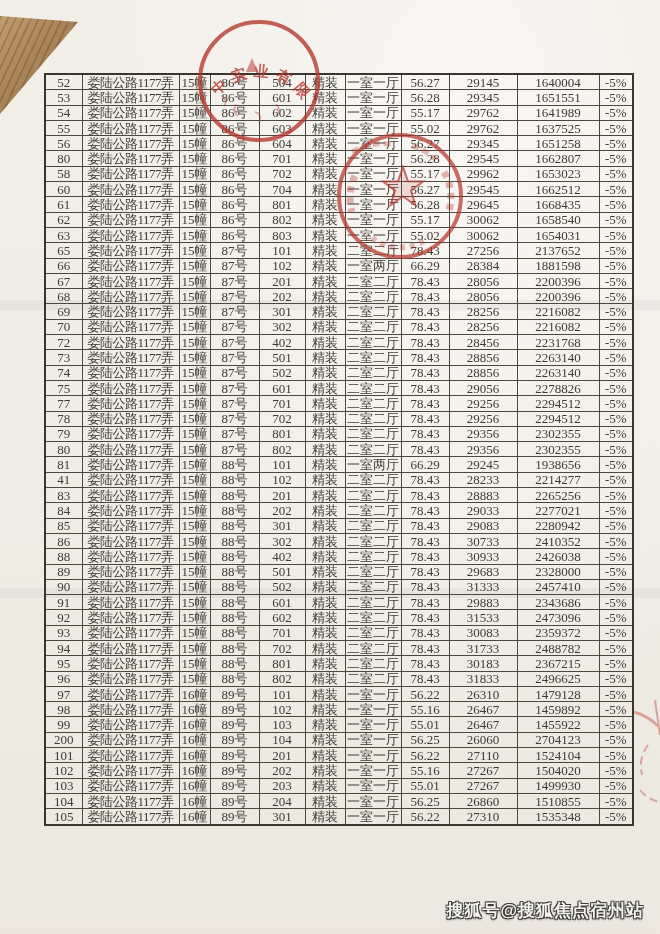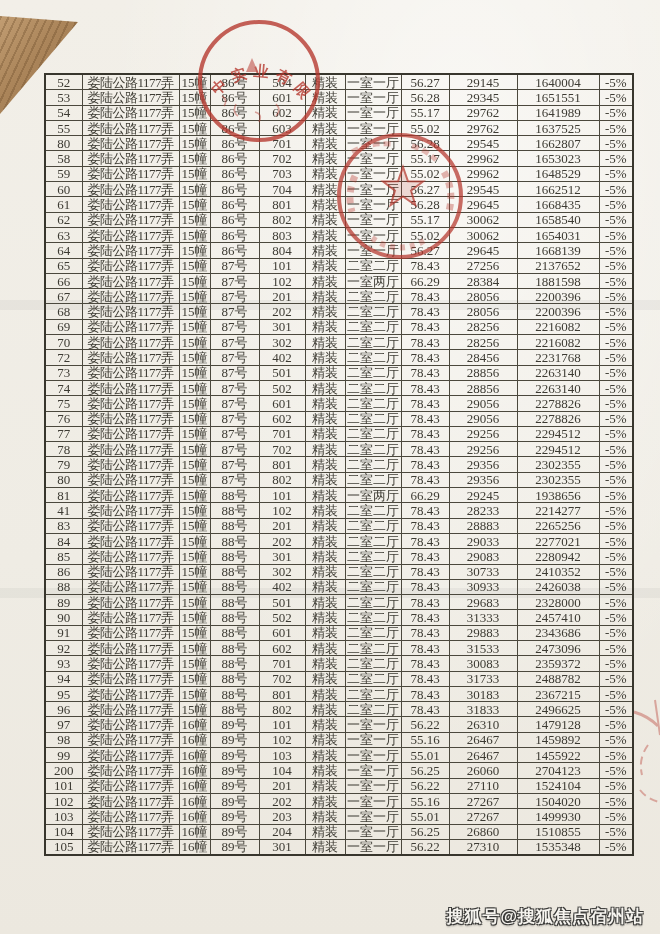--- a/index.html
+++ b/index.html
@@ -28,21 +28,21 @@
   table.price-table td{
     border:1px solid #4b483d;
     text-align:center;vertical-align:middle;
     height:14.3px;padding:0;
     white-space:nowrap;overflow:hidden;
   }
   td.c-address{letter-spacing:-0.5px;}
   .scan-streak{position:absolute;left:0;width:660px;height:10px;background:rgba(60,60,55,.05);pointer-events:none;}
   .stamps{position:absolute;left:0;top:0;pointer-events:none;}
   .watermark{
-    position:absolute;right:16px;bottom:6px;
+    position:absolute;right:16px;bottom:12px;
     font-family:"Liberation Sans","DejaVu Sans",sans-serif;
     font-size:17px;font-weight:bold;letter-spacing:1px;
     color:#f6f4ef;
     text-shadow:-1px -1px 0 #3a3a38,1px -1px 0 #3a3a38,-1px 1px 0 #3a3a38,1px 1px 0 #3a3a38,0 2px 2px rgba(0,0,0,.35);
   }
 </style>
 </head>
 <body>
 
 <div class="photo">
@@ -113,20 +113,33 @@
           <td class="c-unit">86号</td>
           <td class="c-room">603</td>
           <td class="c-decoration">精装</td>
           <td class="c-layout">一室一厅</td>
           <td class="c-area">55.02</td>
           <td class="c-unit_price">29762</td>
           <td class="c-total_price">1637525</td>
           <td class="c-discount">-5%</td>
         </tr>
         <tr>
+          <td class="c-no">56</td>
+          <td class="c-address">娄陆公路1177弄</td>
+          <td class="c-building">15幢</td>
+          <td class="c-unit">86号</td>
+          <td class="c-room">604</td>
+          <td class="c-decoration">精装</td>
+          <td class="c-layout">一室一厅</td>
+          <td class="c-area">56.27</td>
+          <td class="c-unit_price">29345</td>
+          <td class="c-total_price">1651258</td>
+          <td class="c-discount">-5%</td>
+        </tr>
+        <tr>
           <td class="c-no">80</td>
           <td class="c-address">娄陆公路1177弄</td>
           <td class="c-building">15幢</td>
           <td class="c-unit">86号</td>
           <td class="c-room">701</td>
           <td class="c-decoration">精装</td>
           <td class="c-layout">一室一厅</td>
           <td class="c-area">56.28</td>
           <td class="c-unit_price">29545</td>
           <td class="c-total_price">1662807</td>
@@ -139,33 +152,20 @@
           <td class="c-unit">86号</td>
           <td class="c-room">702</td>
           <td class="c-decoration">精装</td>
           <td class="c-layout">一室一厅</td>
           <td class="c-area">55.17</td>
           <td class="c-unit_price">29962</td>
           <td class="c-total_price">1653023</td>
           <td class="c-discount">-5%</td>
         </tr>
         <tr>
-          <td class="c-no">59</td>
-          <td class="c-address">娄陆公路1177弄</td>
-          <td class="c-building">15幢</td>
-          <td class="c-unit">86号</td>
-          <td class="c-room">703</td>
-          <td class="c-decoration">精装</td>
-          <td class="c-layout">一室一厅</td>
-          <td class="c-area">55.02</td>
-          <td class="c-unit_price">29962</td>
-          <td class="c-total_price">1648529</td>
-          <td class="c-discount">-5%</td>
-        </tr>
-        <tr>
           <td class="c-no">60</td>
           <td class="c-address">娄陆公路1177弄</td>
           <td class="c-building">15幢</td>
           <td class="c-unit">86号</td>
           <td class="c-room">704</td>
           <td class="c-decoration">精装</td>
           <td class="c-layout">一室一厅</td>
           <td class="c-area">56.27</td>
           <td class="c-unit_price">29545</td>
           <td class="c-total_price">1662512</td>
@@ -201,33 +201,20 @@
           <td class="c-no">63</td>
           <td class="c-address">娄陆公路1177弄</td>
           <td class="c-building">15幢</td>
           <td class="c-unit">86号</td>
           <td class="c-room">803</td>
           <td class="c-decoration">精装</td>
           <td class="c-layout">一室一厅</td>
           <td class="c-area">55.02</td>
           <td class="c-unit_price">30062</td>
           <td class="c-total_price">1654031</td>
-          <td class="c-discount">-5%</td>
-        </tr>
-        <tr>
-          <td class="c-no">64</td>
-          <td class="c-address">娄陆公路1177弄</td>
-          <td class="c-building">15幢</td>
-          <td class="c-unit">86号</td>
-          <td class="c-room">804</td>
-          <td class="c-decoration">精装</td>
-          <td class="c-layout">一室一厅</td>
-          <td class="c-area">56.27</td>
-          <td class="c-unit_price">29645</td>
-          <td class="c-total_price">1668139</td>
           <td class="c-discount">-5%</td>
         </tr>
         <tr>
           <td class="c-no">65</td>
           <td class="c-address">娄陆公路1177弄</td>
           <td class="c-building">15幢</td>
           <td class="c-unit">87号</td>
           <td class="c-room">101</td>
           <td class="c-decoration">精装</td>
           <td class="c-layout">二室二厅</td>
@@ -339,33 +326,20 @@
           <td class="c-unit_price">28856</td>
           <td class="c-total_price">2263140</td>
           <td class="c-discount">-5%</td>
         </tr>
         <tr>
           <td class="c-no">75</td>
           <td class="c-address">娄陆公路1177弄</td>
           <td class="c-building">15幢</td>
           <td class="c-unit">87号</td>
           <td class="c-room">601</td>
-          <td class="c-decoration">精装</td>
-          <td class="c-layout">二室二厅</td>
-          <td class="c-area">78.43</td>
-          <td class="c-unit_price">29056</td>
-          <td class="c-total_price">2278826</td>
-          <td class="c-discount">-5%</td>
-        </tr>
-        <tr>
-          <td class="c-no">76</td>
-          <td class="c-address">娄陆公路1177弄</td>
-          <td class="c-building">15幢</td>
-          <td class="c-unit">87号</td>
-          <td class="c-room">602</td>
           <td class="c-decoration">精装</td>
           <td class="c-layout">二室二厅</td>
           <td class="c-area">78.43</td>
           <td class="c-unit_price">29056</td>
           <td class="c-total_price">2278826</td>
           <td class="c-discount">-5%</td>
         </tr>
         <tr>
           <td class="c-no">77</td>
           <td class="c-address">娄陆公路1177弄</td>

